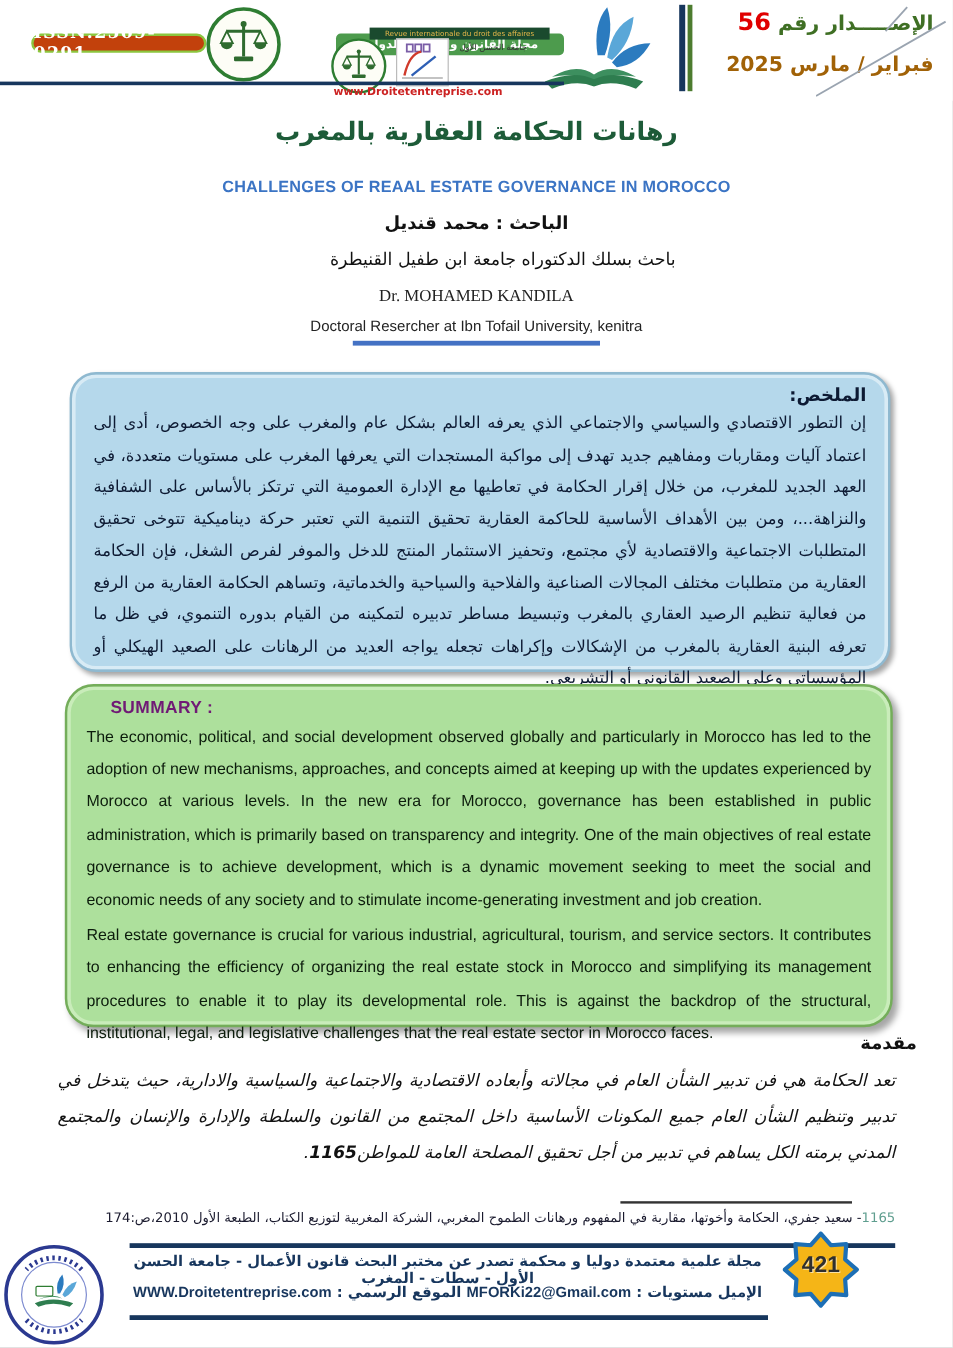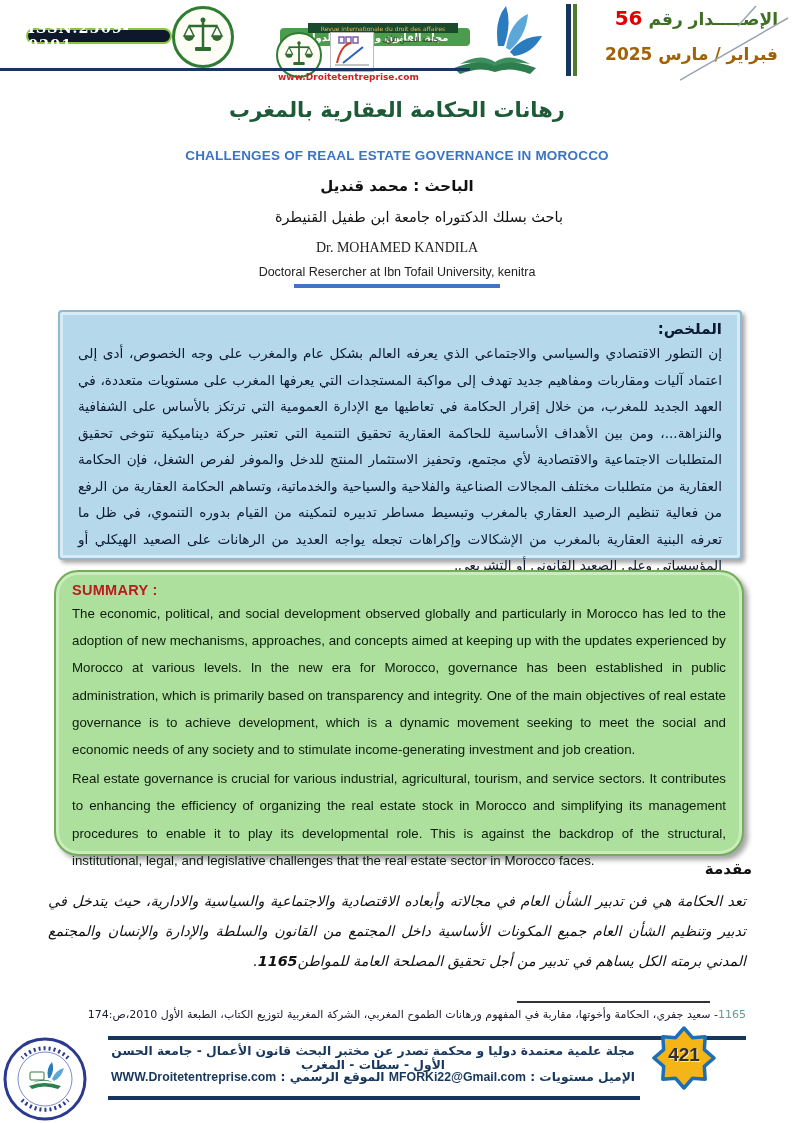--- a/index.html
+++ b/index.html
@@ -2,21 +2,21 @@
 <html lang="ar"><head>
 <meta charset="utf-8">
 <style>
   * { margin:0; padding:0; box-sizing:border-box; }
   body { background:#888; font-family:"DejaVu Sans", sans-serif; }
   .page { position:relative; width:794px; height:1123px; background:#ffffff; margin:0 auto; overflow:hidden; }
 
   
   .header { position:absolute; top:0; left:0; width:794px; height:84px; background:#fff; }
   .header-underline { position:absolute; top:68px; left:0; width:470px; height:3px; background:#17365d; }
-  .issn-pill { position:absolute; top:28px; left:26px; width:146px; height:16px; background:#0f172a; border:2px solid #8cc63f; border-radius:17px; color:#fff; font-weight:bold; font-size:14.5px; letter-spacing:1px; display:flex; align-items:center; justify-content:center; font-family:"DejaVu Serif", serif; }
+  .issn-pill { position:absolute; top:28px; left:26px; width:146px; height:16px; background:#c2410c; border:2px solid #8cc63f; border-radius:17px; color:#fff; font-weight:bold; font-size:14.5px; letter-spacing:1px; display:flex; align-items:center; justify-content:center; font-family:"DejaVu Serif", serif; }
   .emblem { position:absolute; border-radius:50%; background:#fdfdf6; border:3px solid #2e7d32; display:flex; align-items:center; justify-content:center; }
   .emblem-1 { top:6px; left:172px; width:62px; height:62px; }
   .emblem-2 { top:32px; left:276px; width:46px; height:46px; border-width:2px; }
   .mid-logos { position:absolute; top:4px; left:268px; width:215px; height:78px; }
   .journal-banner { position:absolute; top:0; left:12px; width:190px; height:18px; background:#4d9b4d; border-radius:4px; color:#fff; font-size:10px; font-weight:bold; display:flex; align-items:center; justify-content:center; direction:rtl;margin-top:24px; }
   .journal-banner-fr { position:absolute; top:19px; left:40px; width:150px; height:10px; background:#1a4a2e; color:#e8b84a; font-size:6px; display:flex; align-items:center; justify-content:center; white-space:nowrap; overflow:hidden; }
   .chart-card { position:absolute; top:32px; left:330px; width:44px; height:40px; background:#fff; border:1px solid #bbb; }
   .univ-label { position:absolute; top:36px; left:378px; width:66px; font-size:7px; color:#333; direction:rtl; text-align:center; }
   .header-url { position:absolute; top:72px; left:278px; font-size:9px; font-weight:bold; color:#cc2222; }
   .wing-book { position:absolute; top:2px; left:440px; }
@@ -32,30 +32,30 @@
   
   .title-ar { position:absolute; top:98px; left:0; width:794px; text-align:center; font-size:21px; font-weight:bold; color:#1d5b38; direction:rtl; }
   .title-en { position:absolute; top:148px; left:0; width:794px; text-align:center; font-size:13.5px; font-weight:bold; color:#3b74c4; font-family:"Liberation Sans", sans-serif; letter-spacing:.2px; }
   .author-ar { position:absolute; top:177px; left:0; width:794px; text-align:center; font-size:15px; font-weight:bold; color:#111; direction:rtl; }
   .affil-ar { position:absolute; top:209px; left:0; width:794px; text-align:center; font-size:14.5px; color:#111; direction:rtl;padding-left:44px; }
   .author-en { position:absolute; top:240px; left:0; width:794px; text-align:center; font-size:14px; color:#222; font-family:Liberation Serif, serif; }
   .affil-en { position:absolute; top:265px; left:0; width:794px; text-align:center; font-size:12.5px; color:#222; font-family:"Liberation Sans", sans-serif; }
   .blue-rule { position:absolute; top:284px; left:294px; width:206px; height:4px; background:#4472c4; }
 
   
-  .abstract-box { position:absolute; top:310px; left:58px; width:684px; height:250px; background:#b5d8eb; border:2px solid #8fb9d0; border-radius:4px; box-shadow:inset 0 0 0 3px #d8ebf5, 3px 3px 4px rgba(0,0,0,.35); padding:8px 18px 6px 18px; direction:rtl; }
+  .abstract-box { position:absolute; top:310px; left:58px; width:684px; height:250px; background:#b5d8eb; border:2px solid #8fb9d0; border-radius:22px; box-shadow:inset 0 0 0 3px #d8ebf5, 3px 3px 4px rgba(0,0,0,.35); padding:8px 18px 6px 18px; direction:rtl; }
   .abstract-heading { font-size:15px; font-weight:bold; color:#0d1a33; }
   .abstract-body { font-size:13.6px; color:#0d1a33; text-align:justify; line-height:26.5px; margin-top:2px; }
 
   .summary-box { position:absolute; top:570px; left:54px; width:690px; height:286px; background:#ade09c; border:2px solid #74ad5a; border-radius:24px; box-shadow:inset 0 0 0 3px #c9ecba, 4px 4px 5px rgba(0,0,0,.35); padding:10px 16px 6px 16px; font-family:"Liberation Sans", sans-serif; }
-  .summary-heading { font-size:14.5px; font-weight:bold; color:#b91c1c; letter-spacing:.3px; }
+  .summary-heading { font-size:14.5px; font-weight:bold; color:#701a75; letter-spacing:.3px;margin-left:20px; }
   .summary-body { font-size:13.3px; color:#0c1c0c; text-align:justify; line-height:27.2px; margin-top:2px; }
 
   
-  .intro-heading { position:absolute; top:860px; left:54px; width:698px; direction:rtl; text-align:right; font-size:15px; font-weight:bold; color:#111; }
+  .intro-heading { position:absolute; top:860px; left:66px; width:698px; direction:rtl; text-align:right; font-size:15px; font-weight:bold; color:#111; }
   .intro-body { position:absolute; top:886px; left:48px; width:698px; direction:rtl; text-align:justify; font-size:14.3px; color:#111; line-height:30px;font-style:italic; }
   .intro-body .fn-ref { font-weight:bold; }
 
   
   .footnote-rule { position:absolute; top:1001px; left:517px; width:193px; height:2px; background:#333; }
   .footnote { position:absolute; top:1008px; left:48px; width:698px; direction:rtl; text-align:right; font-size:11px; color:#1a1a2e; }
   .footnote .fn-num { color:#5f9e8f; }
 
   
   .footer-line-top { position:absolute; top:1036px; left:108px; width:638px; height:4px; background:#17365d; }

